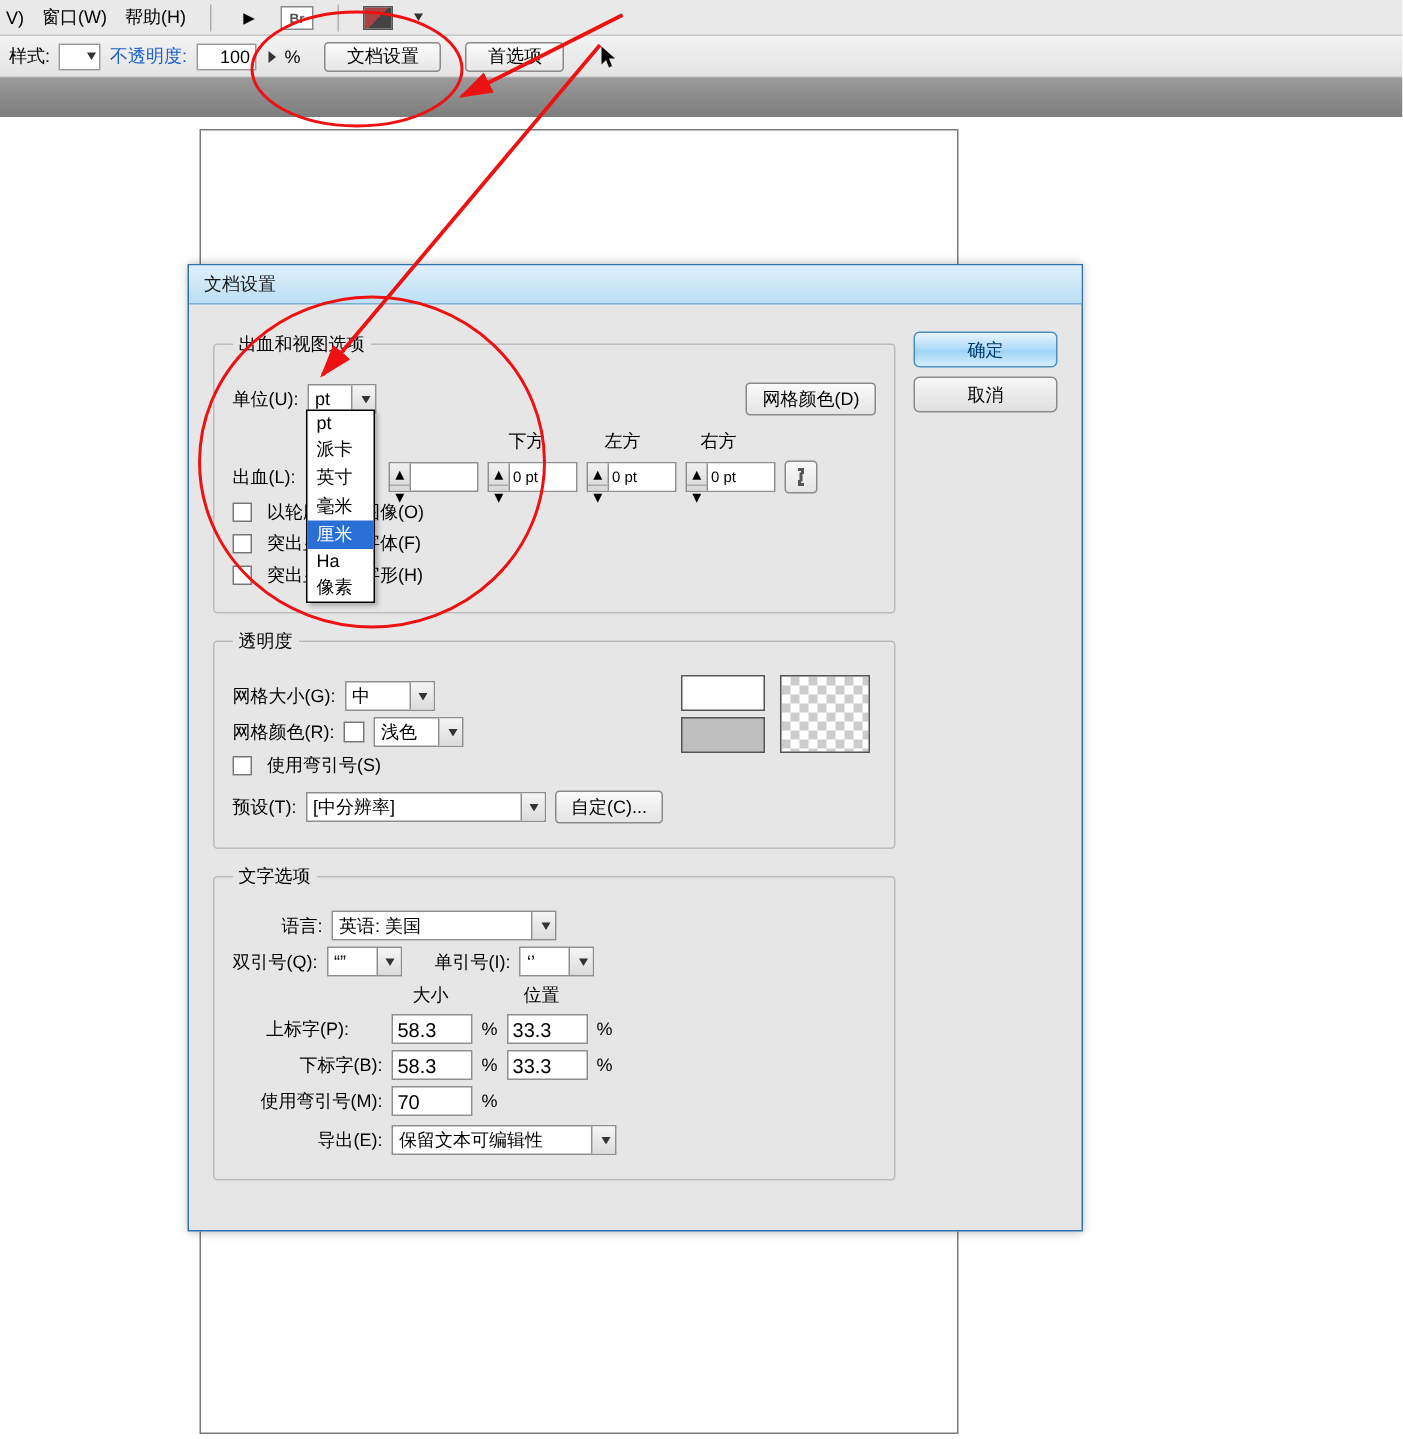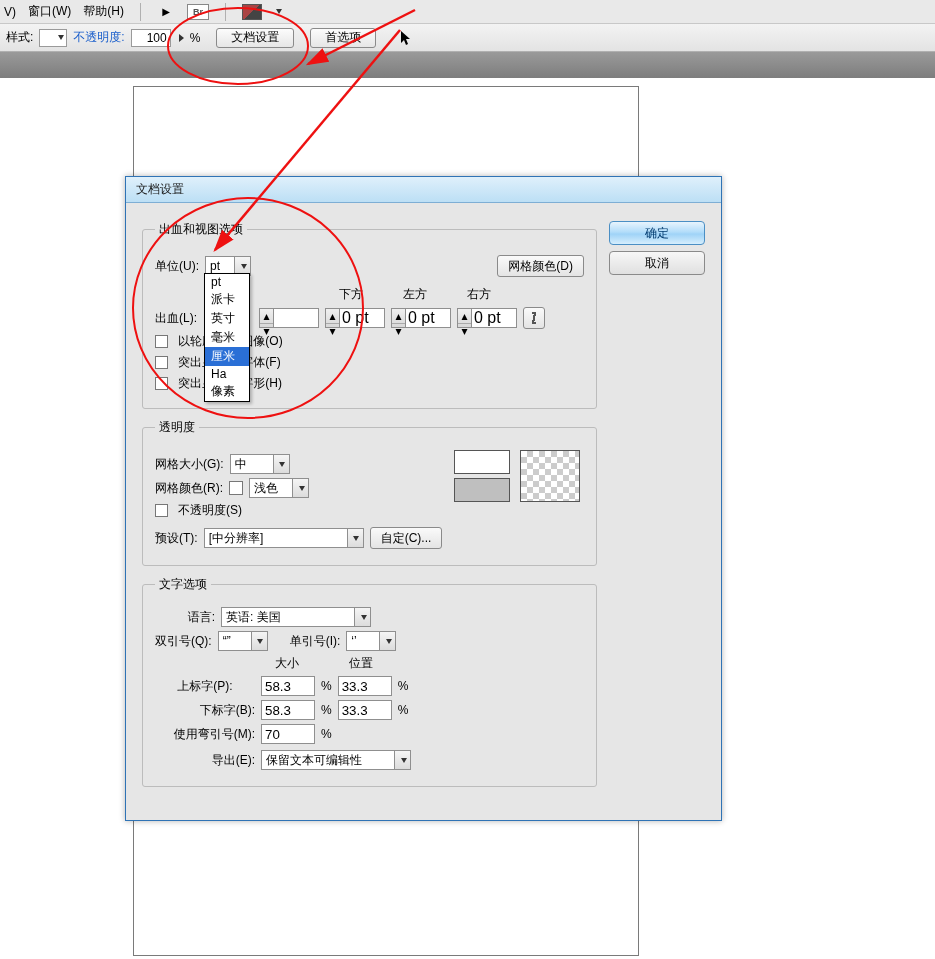--- a/index.html
+++ b/index.html
@@ -160,21 +160,21 @@
   .spin-box{
     display:flex;align-items:center;border:1px solid #8f8f8f;height:20px;background:#fff;
   }
   .spin-box .spins{
     width:14px;height:100%;border-right:1px solid #8f8f8f;
     display:flex;flex-direction:column;background:linear-gradient(#f0f0f0,#d8d8d8);
   }
   .spin-box .spins div{flex:1;display:flex;align-items:center;justify-content:center;}
   .spin-box .spins .u{border-bottom:1px solid #aaa;}
   .spin-box input{
-    border:none;width:44px;height:100%;padding:0 2px;font-size:16px;outline:none;
+    border:none;width:44px;height:100%;padding:0 2px;font-size:10px;outline:none;
   }
   .chk{width:13px;height:13px;border:1px solid #777;background:#fff;display:inline-block;margin-right:4px;position:relative;}
   .chk.on::after{
     content:"✓";position:absolute;left:0;top:-3px;font-size:12px;color:#1160c9;font-weight:bold;
   }
 
   .mini-swatch{width:14px;height:14px;border:1px solid #777;background:#fff;display:inline-block;}
   .prev-box{width:56px;height:24px;border:1px solid #555;}
   .p-white{background:#fff;}
   .p-grey{background:#bfbfbf;}
@@ -347,21 +347,21 @@
               <span class="mini-swatch"></span>
               <span class="select-box" style="min-width:60px">
                 <span>浅色</span>
                 <span class="arrow">
                     <span class="tri-down"></span>
                   </span>
               </span>
             </div>
             <div class="row">
               <span class="chk"></span>
-              <span>不透明度(S)</span>
+              <span>使用弯引号(S)</span>
             </div>
           </div>
 
           <div style="display:flex;gap:10px;margin-right:4px;">
             <div>
               <div class="prev-box p-white"></div>
               <div class="prev-box p-grey" style="margin-top:4px"></div>
             </div>
             <div class="prev-box p-check"></div>
           </div>

